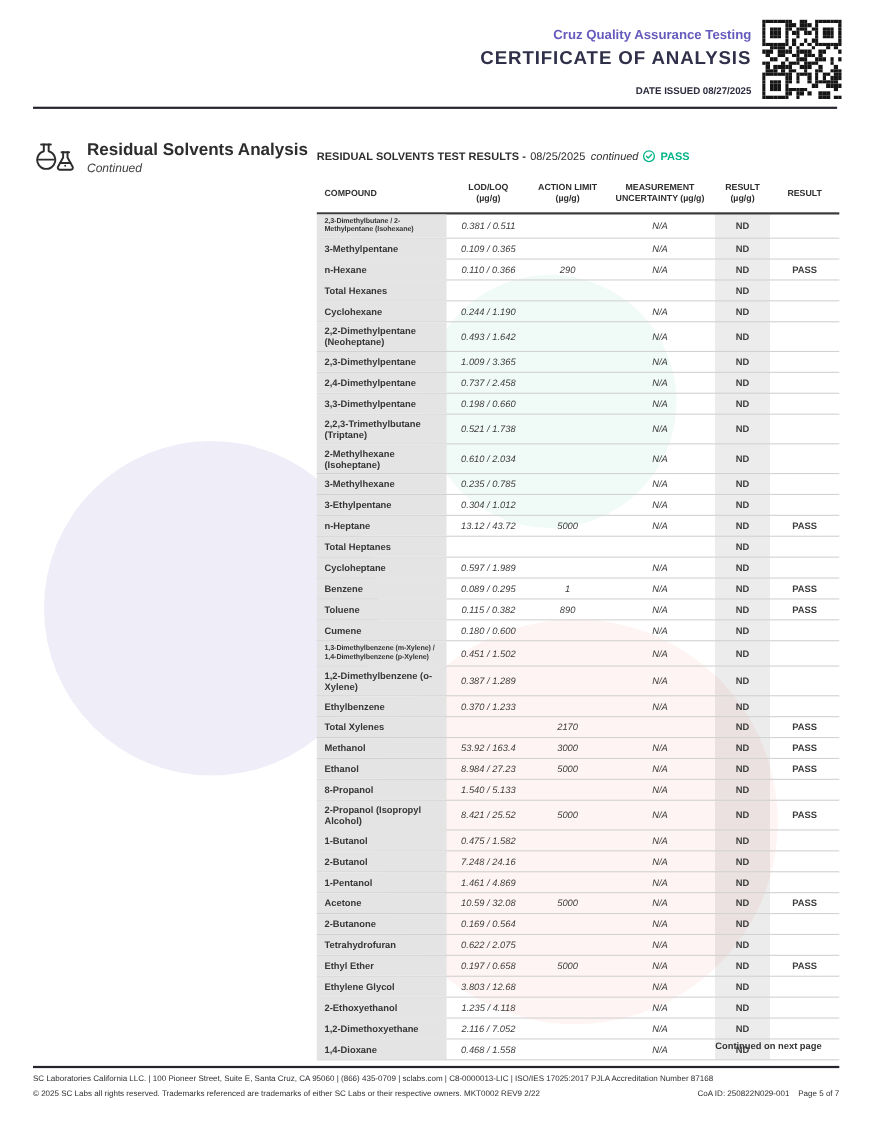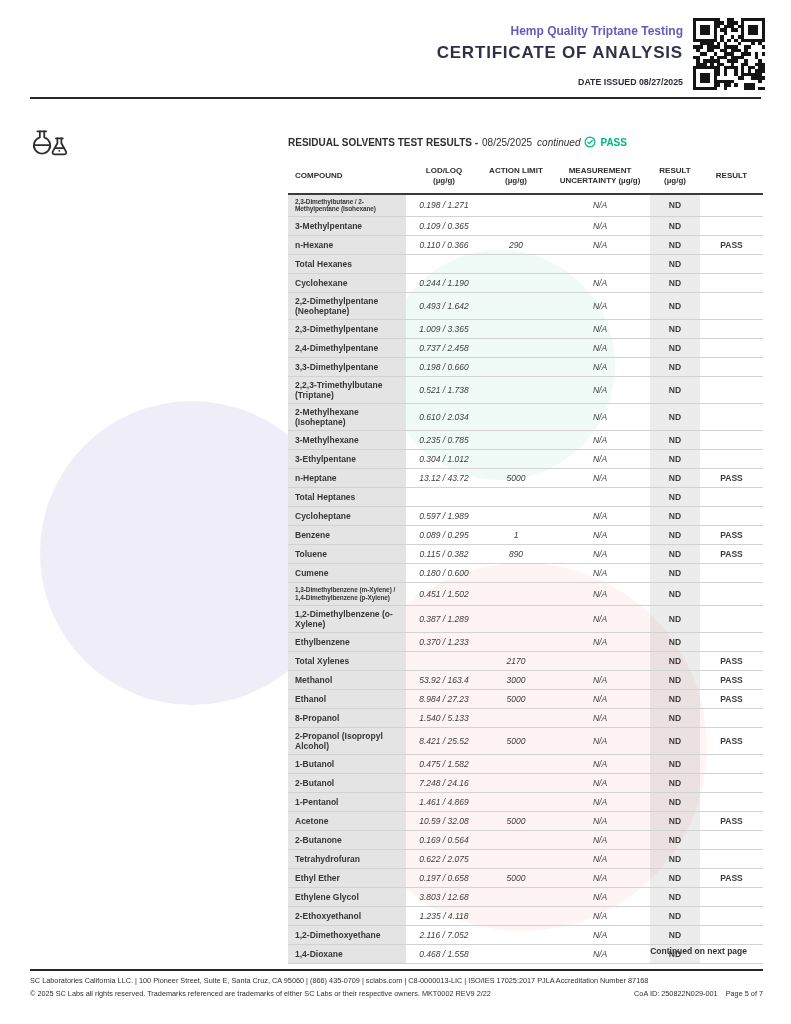--- a/index.html
+++ b/index.html
@@ -61,21 +61,21 @@
 <body>
 
 <div class="page">
 
   <div class="wm wm-lavender"></div>
   <div class="wm wm-mint"></div>
   <div class="wm wm-pink"></div>
 
   <div class="top">
     <div class="head-right">
-      <div class="program">Hemp Quality Triptane Testing</div>
+      <div class="program">Cruz Quality Assurance Testing</div>
       <div class="coa-title">CERTIFICATE OF ANALYSIS</div>
       <div class="date-issued">DATE ISSUED 08/27/2025</div>
     </div>
     <div class="qr">
         <div style="background: rgb(21, 21, 21);"></div>
         <div style="background: rgb(21, 21, 21);"></div>
         <div style="background: rgb(21, 21, 21);"></div>
         <div style="background: rgb(21, 21, 21);"></div>
         <div style="background: rgb(21, 21, 21);"></div>
         <div style="background: rgb(21, 21, 21);"></div>
@@ -521,20 +521,24 @@
   <div class="section">
     <svg width="42" height="32" viewBox="0 0 38 27" fill="none" stroke="#2d2d2d" stroke-width="1.6" stroke-linecap="round" stroke-linejoin="round">
       <path d="M8.5 2 h8"></path>
       <path d="M10.7 2 v5.6 a7.4 7.4 0 1 0 4 0 V2"></path>
       <path d="M6.6 14.5 h12.2"></path>
       <path d="M25.3 8.5 h6.2"></path>
       <path d="M26.6 8.5 v4.3 L22.4 20.4 a1.6 1.6 0 0 0 1.4 2.4 h9.2 a1.6 1.6 0 0 0 1.4 -2.4 L30.2 12.8 V8.5"></path>
       <path d="M24.2 17.3 h8.4"></path>
       <circle cx="28.3" cy="19.6" r="0.8" fill="#2d2d2d" stroke="none"></circle>
     </svg>
+    <div>
+      <div class="sec-title">Residual Solvents Analysis</div>
+      <div class="sec-sub">Continued</div>
+    </div>
   </div>
 
   <div class="results">
     <div class="t-title">
       <span class="tt-main">RESIDUAL SOLVENTS TEST RESULTS -</span>
       <span class="tt-date">08/25/2025</span>
       <span class="tt-cont">continued</span>
       <svg width="12" height="12" viewBox="0 0 12 12">
         <circle cx="6" cy="6" r="4.9" fill="none" stroke="#00b487" stroke-width="1.2"></circle>
         <path d="M3.7 6.1 l1.6 1.6 3 -3.2" fill="none" stroke="#00b487" stroke-width="1.2" stroke-linecap="round" stroke-linejoin="round"></path>
@@ -545,21 +549,21 @@
         <div class="th-cell w0 left"><span>COMPOUND</span></div>
         <div class="th-cell w1"><span>LOD/LOQ</span><span class="unit">(µg/g)</span></div>
         <div class="th-cell w2"><span>ACTION LIMIT</span><span class="unit">(µg/g)</span></div>
         <div class="th-cell w3"><span>MEASUREMENT</span><span class="unit">UNCERTAINTY (µg/g)</span></div>
         <div class="th-cell w4"><span>RESULT</span><span class="unit">(µg/g)</span></div>
         <div class="th-cell w5"><span>RESULT</span></div>
       </div>
     <div class="t-body">
         <div class="t-row">
           <div class="td compound w0 small">2,3-Dimethylbutane / 2-Methylpentane (Isohexane)</div>
-          <div class="td num w1">0.198 / 1.271</div>
+          <div class="td num w1">0.381 / 0.511</div>
           <div class="td num w2"></div>
           <div class="td num w3">N/A</div>
           <div class="td result w4">ND</div>
           <div class="td status w5"></div>
         </div>
         <div class="t-row">
           <div class="td compound w0">3-Methylpentane</div>
           <div class="td num w1">0.109 / 0.365</div>
           <div class="td num w2"></div>
           <div class="td num w3">N/A</div>

